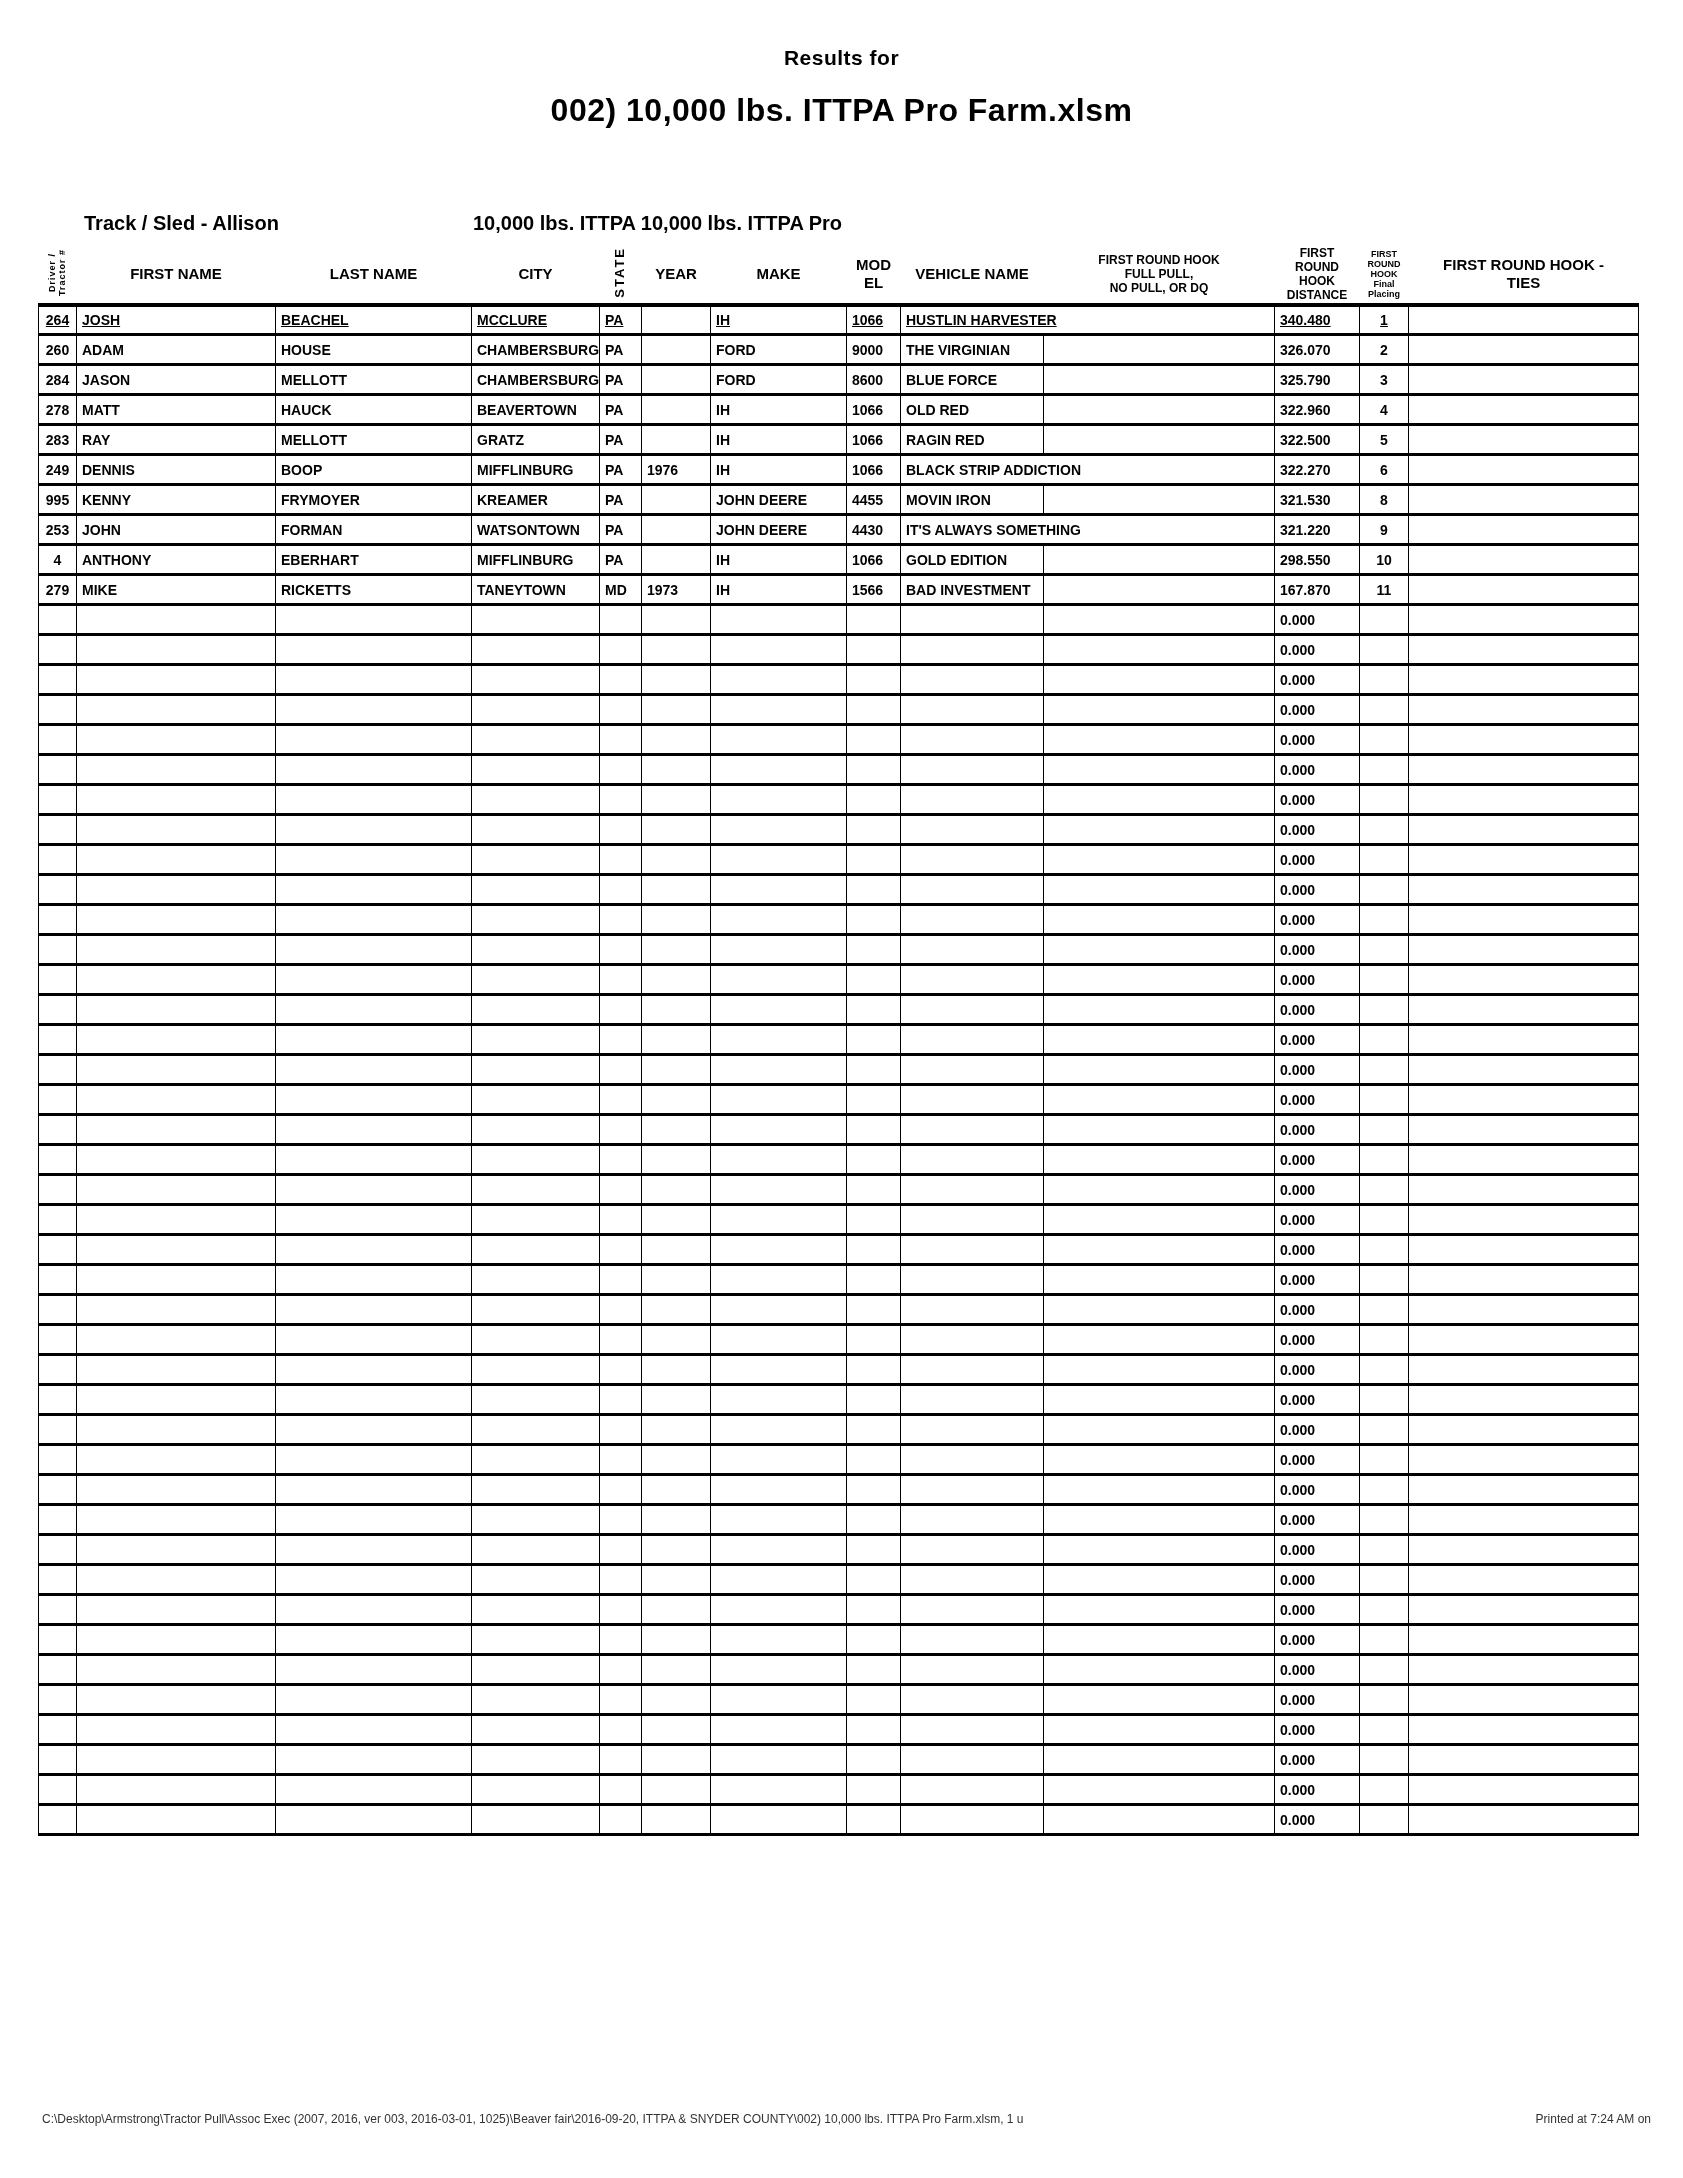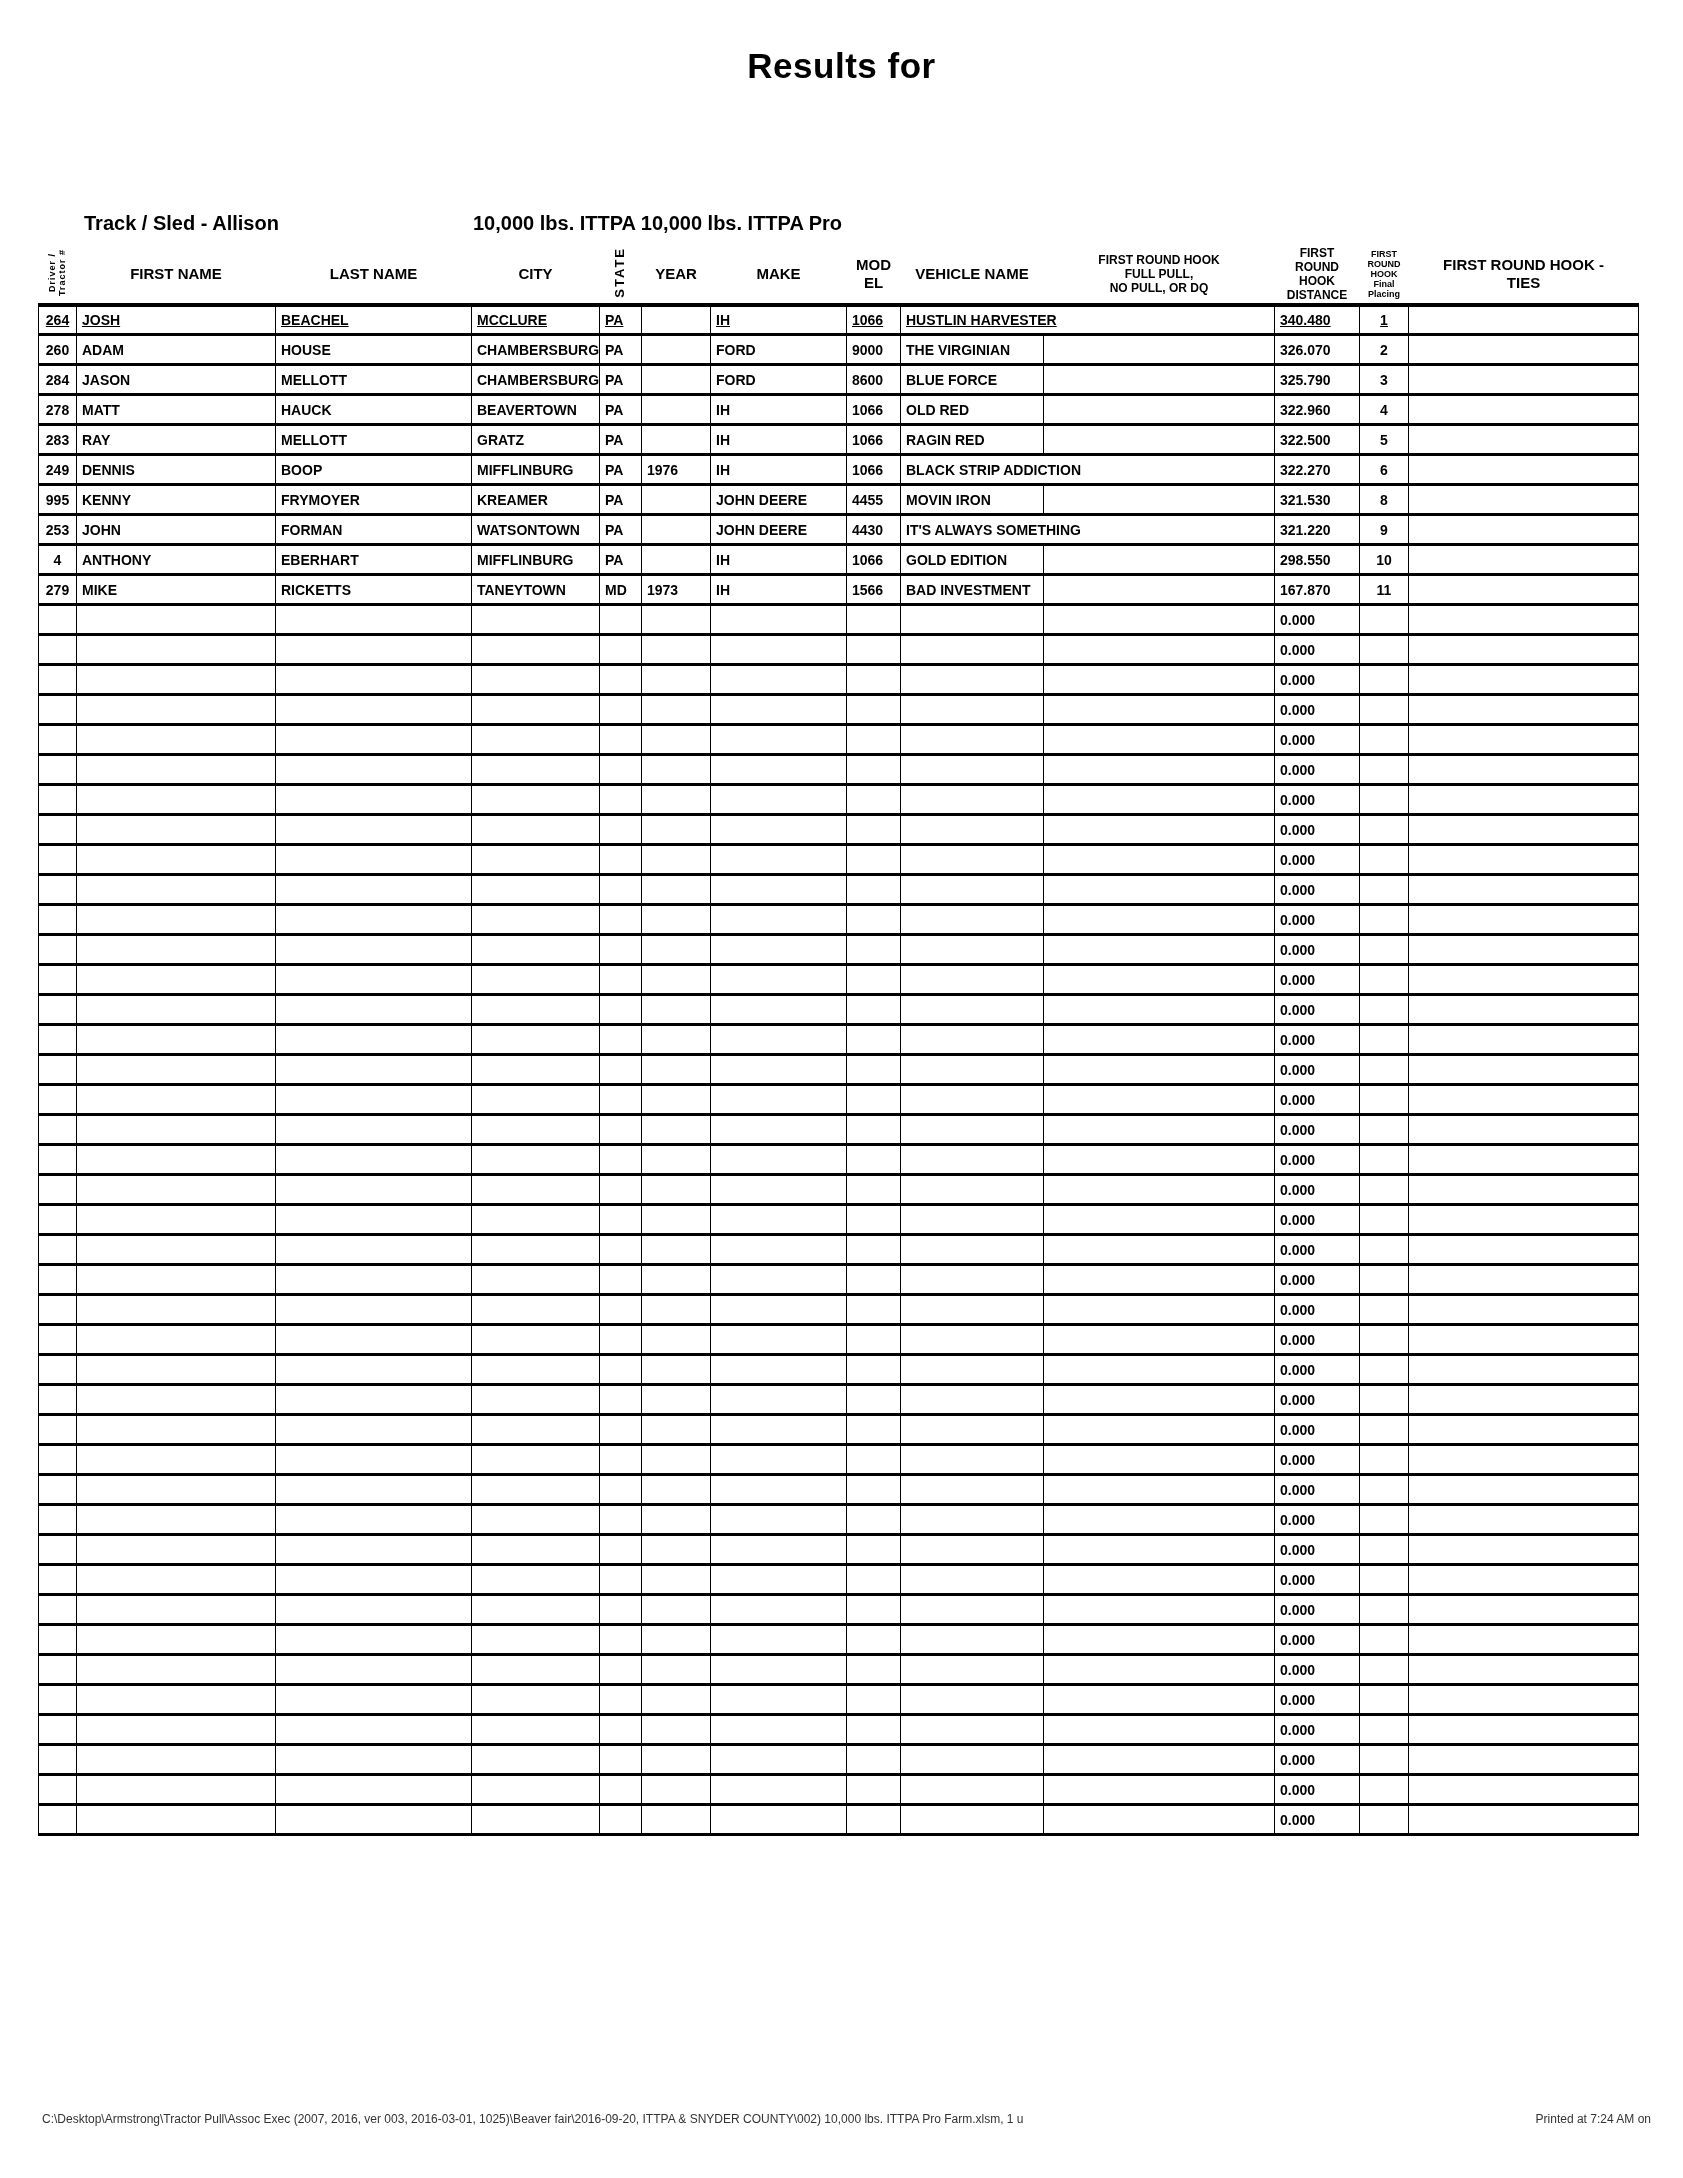--- a/index.html
+++ b/index.html
@@ -4,21 +4,21 @@
 <style>
   * { box-sizing: border-box; }
   html, body { margin: 0; padding: 0; }
   body {
     width: 1683px; height: 2178px;
     background: #ffffff; color: #000;
     font-family: "Liberation Sans", sans-serif;
     position: relative; overflow: hidden;
   }
   .titles { position: absolute; top: 46px; left: 0; width: 1683px; text-align: center; font-weight: bold; }
-  .title-1 { font-size: 35px; letter-spacing: 0.5px; }
+  .title-1 { font-size: 21px; letter-spacing: 0.5px; }
   .title-2 { font-size: 32px; margin-top: 22px; letter-spacing: 0.5px; }
 
   .content { position: absolute; top: 210px; left: 38px; width: 1598px; }
   .subhead { position: relative; height: 36px; font-weight: bold; font-size: 20px; }
   .track-sled { position: absolute; left: 46px; top: 2px; }
   .class-name { position: absolute; left: 435px; top: 2px; }
 
   table { border-collapse: collapse; table-layout: fixed; width: 1598px; }
   thead th {
     font-weight: bold; text-align: center; vertical-align: middle;
@@ -48,20 +48,21 @@
 
   .footer { position: absolute; top: 2112px; font-size: 12px; color: #333; white-space: nowrap; }
   .footer-left { left: 42px; }
   .footer-right { right: 32px; }
 </style>
 </head>
 <body>
 
 <div class="titles">
   <div class="title-1">Results for</div>
+  <div class="title-2">002) 10,000 lbs. ITTPA Pro Farm.xlsm</div>
 </div>
 
 <div class="content">
   <div class="subhead">
     <span class="track-sled">Track / Sled - Allison</span>
     <span class="class-name">10,000 lbs. ITTPA 10,000 lbs. ITTPA Pro</span>
   </div>
 
   <table>
     <colgroup>

